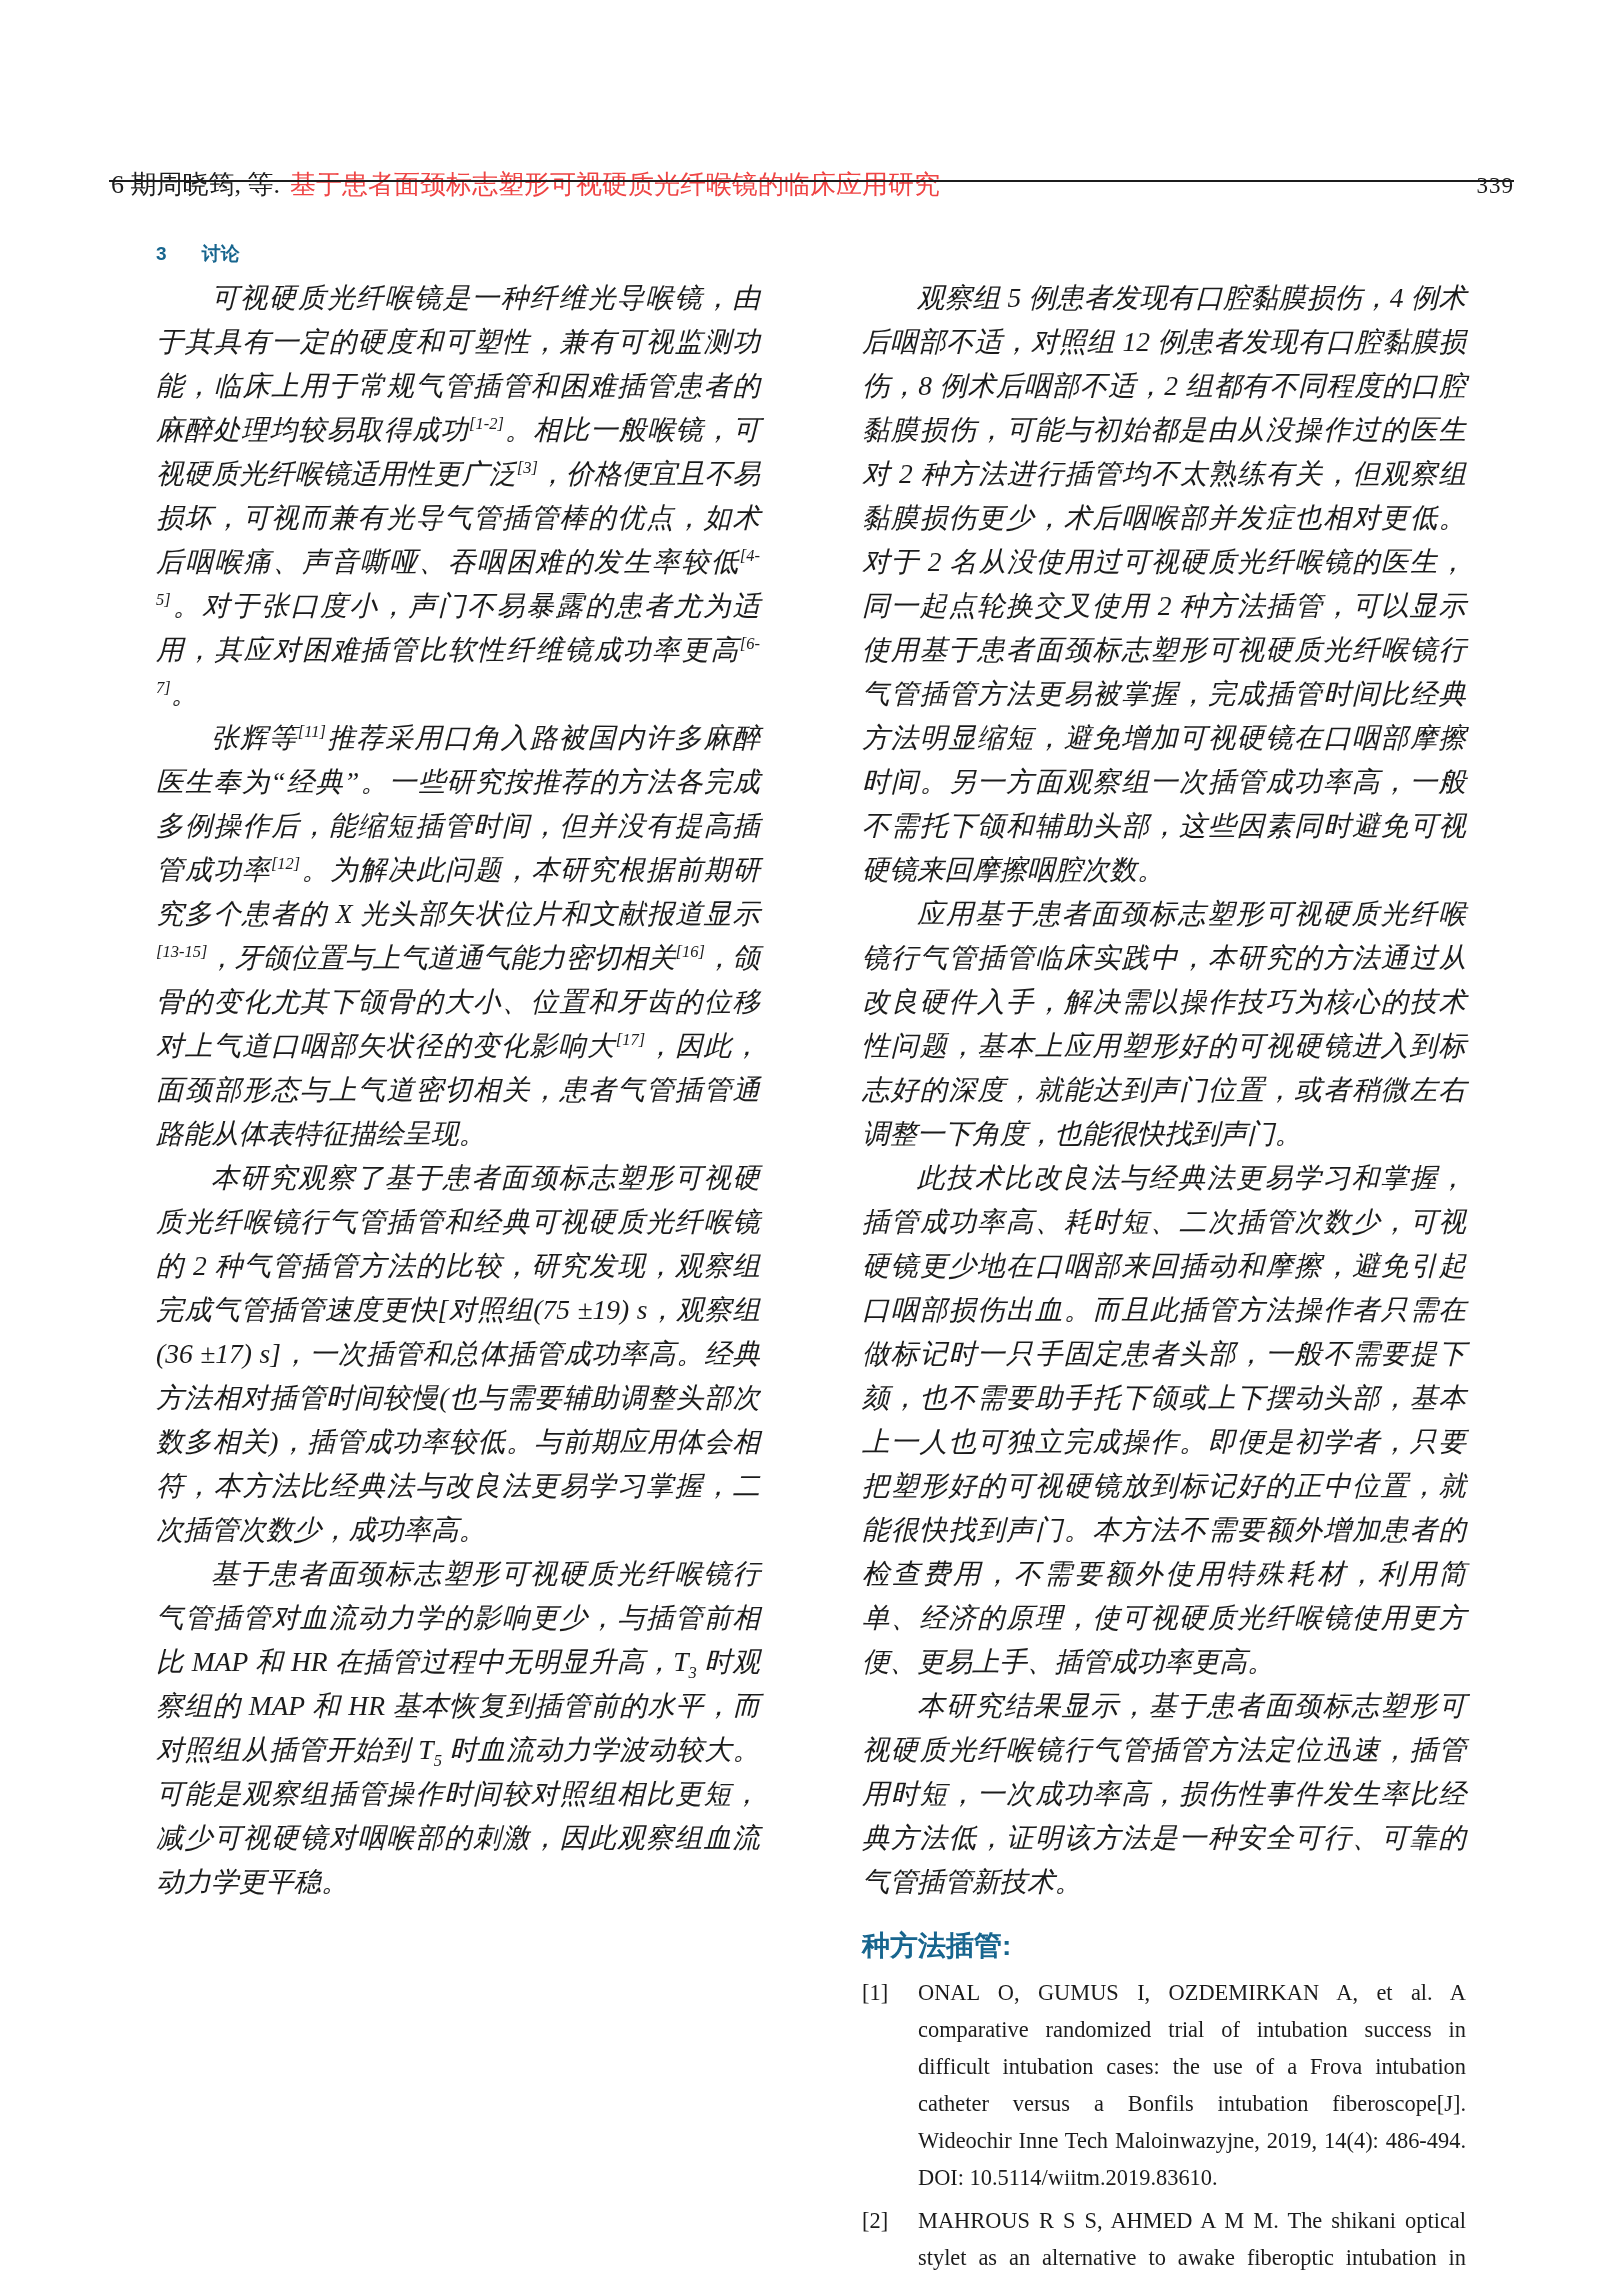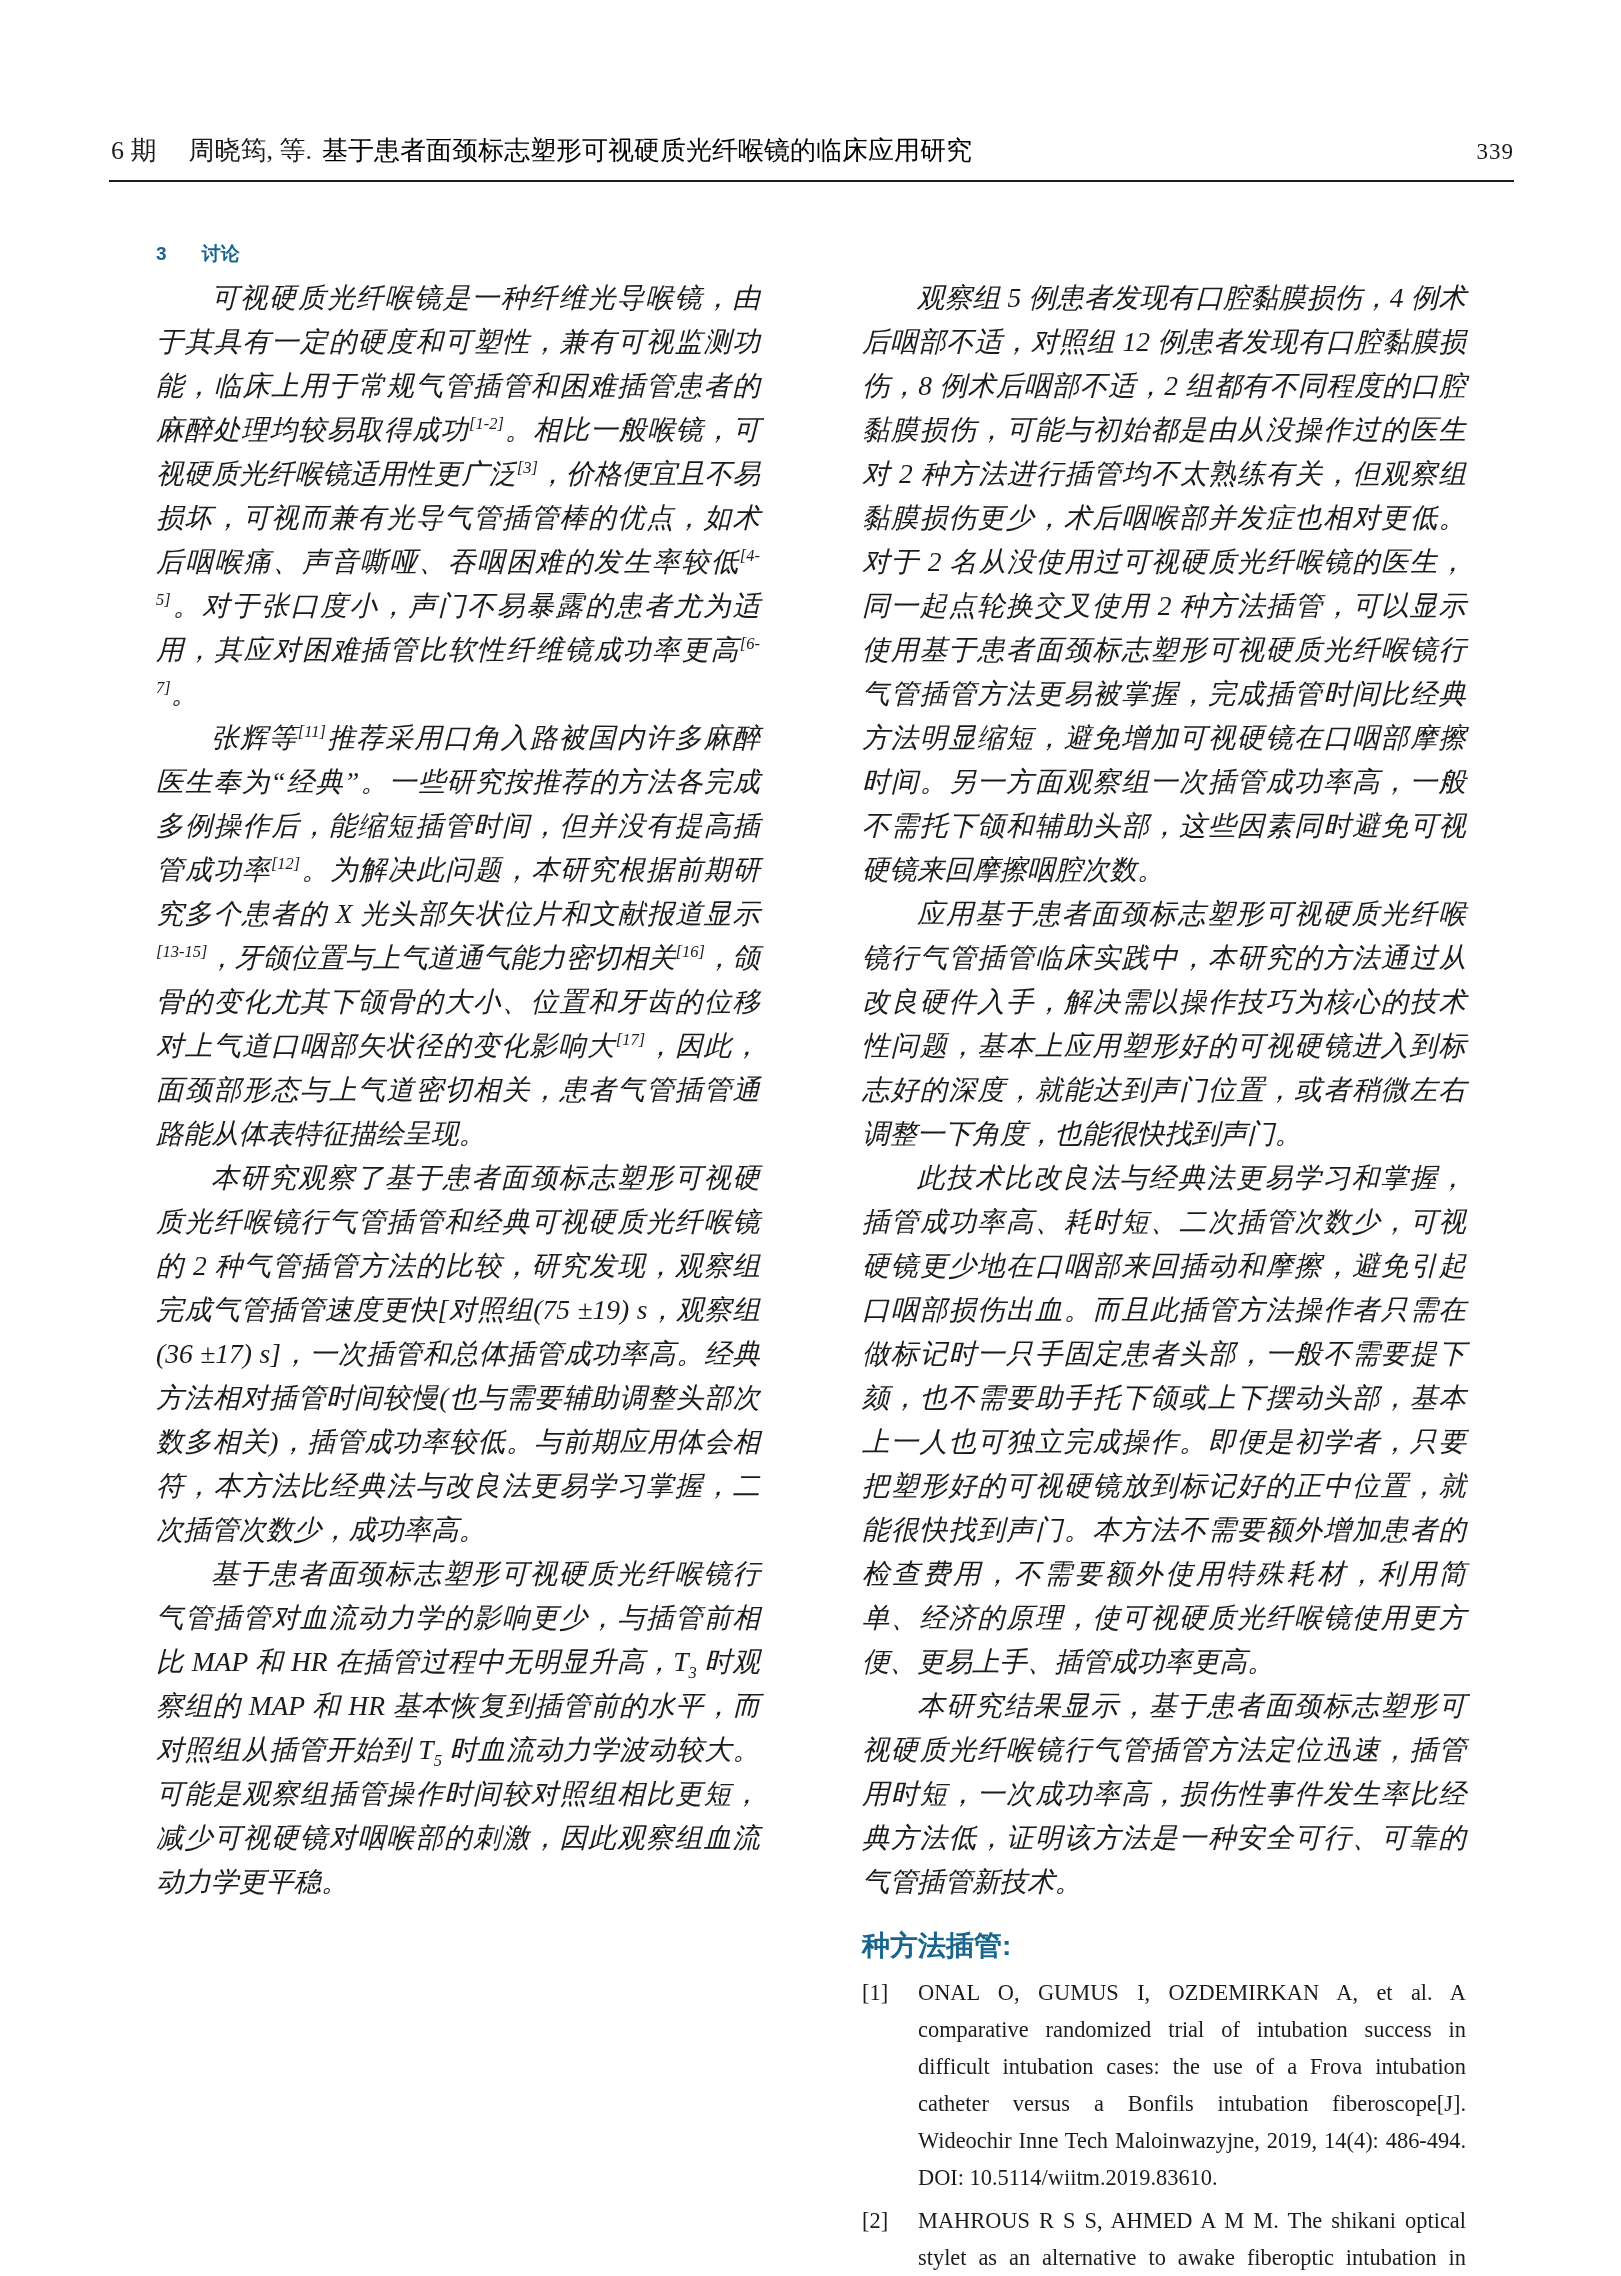--- a/index.html
+++ b/index.html
@@ -5,22 +5,22 @@
   html,body { margin:0; padding:0; background:#ffffff; }
   .page {
     position:relative; width:1622px; height:2277px; background:#ffffff;
     font-family:"Liberation Serif","DejaVu Serif",serif;
     color:#1b1b1b; overflow:hidden;
   }
   .header {
     position:absolute; left:111px; top:133px; width:1403px;
     display:flex; align-items:baseline; font-size:26px; white-space:nowrap;
   }
-  .header .authors { margin-left:32px; }
-  .header .running-title { color:#000000; margin-left:10px; }
+  .header .authors { }
+  .header .running-title { color:#ef4444; margin-left:10px;margin-top:34px; }
   .header .pagenum { margin-left:auto; font-size:23px; letter-spacing:1px; }
   .rule { position:absolute; left:109px; top:180px; width:1405px; height:2px; background:#1c1c1c; }
 
   .col {
     position:absolute; width:604px;
     font-size:27.5px; line-height:44px;
     text-align:justify; text-justify:inter-ideograph;
   }
   .col-left  { left:156px; top:232px; }
   .col-right { left:862px; top:276px; }

